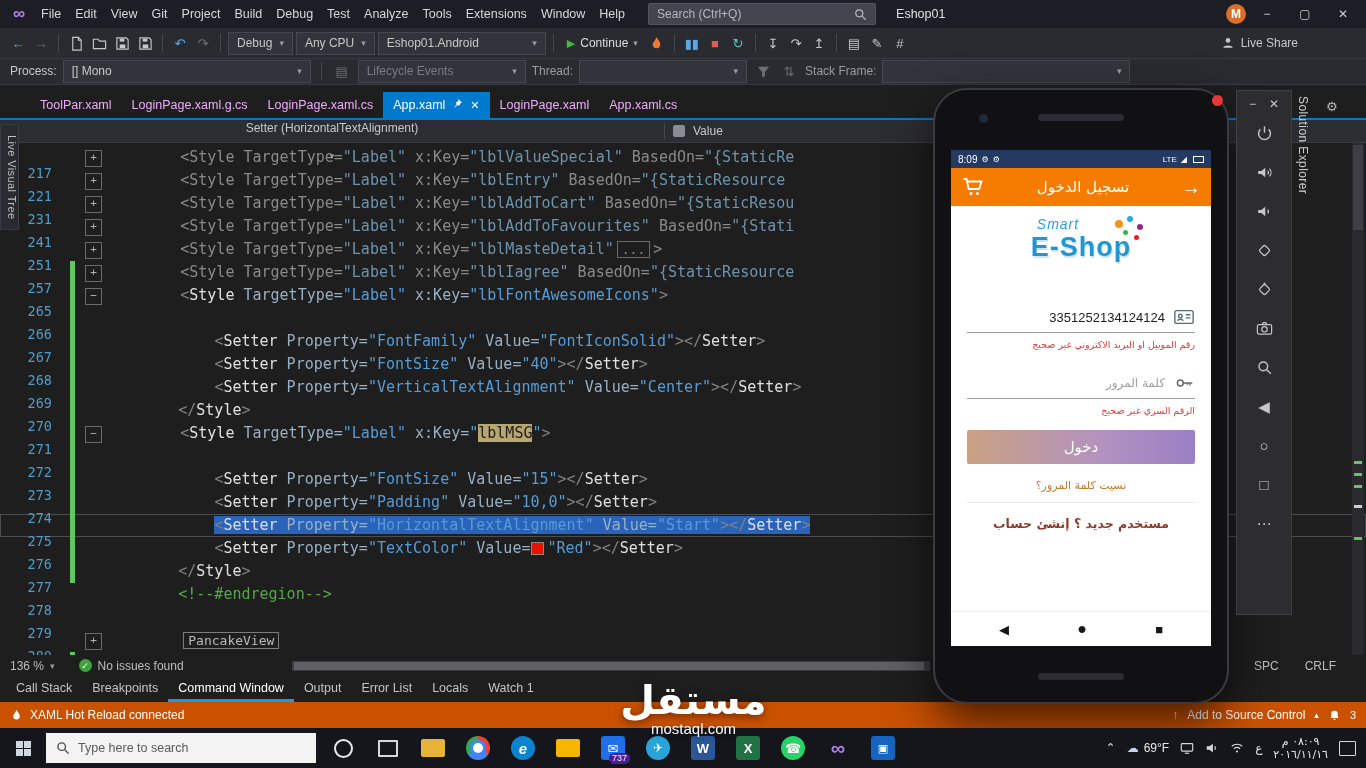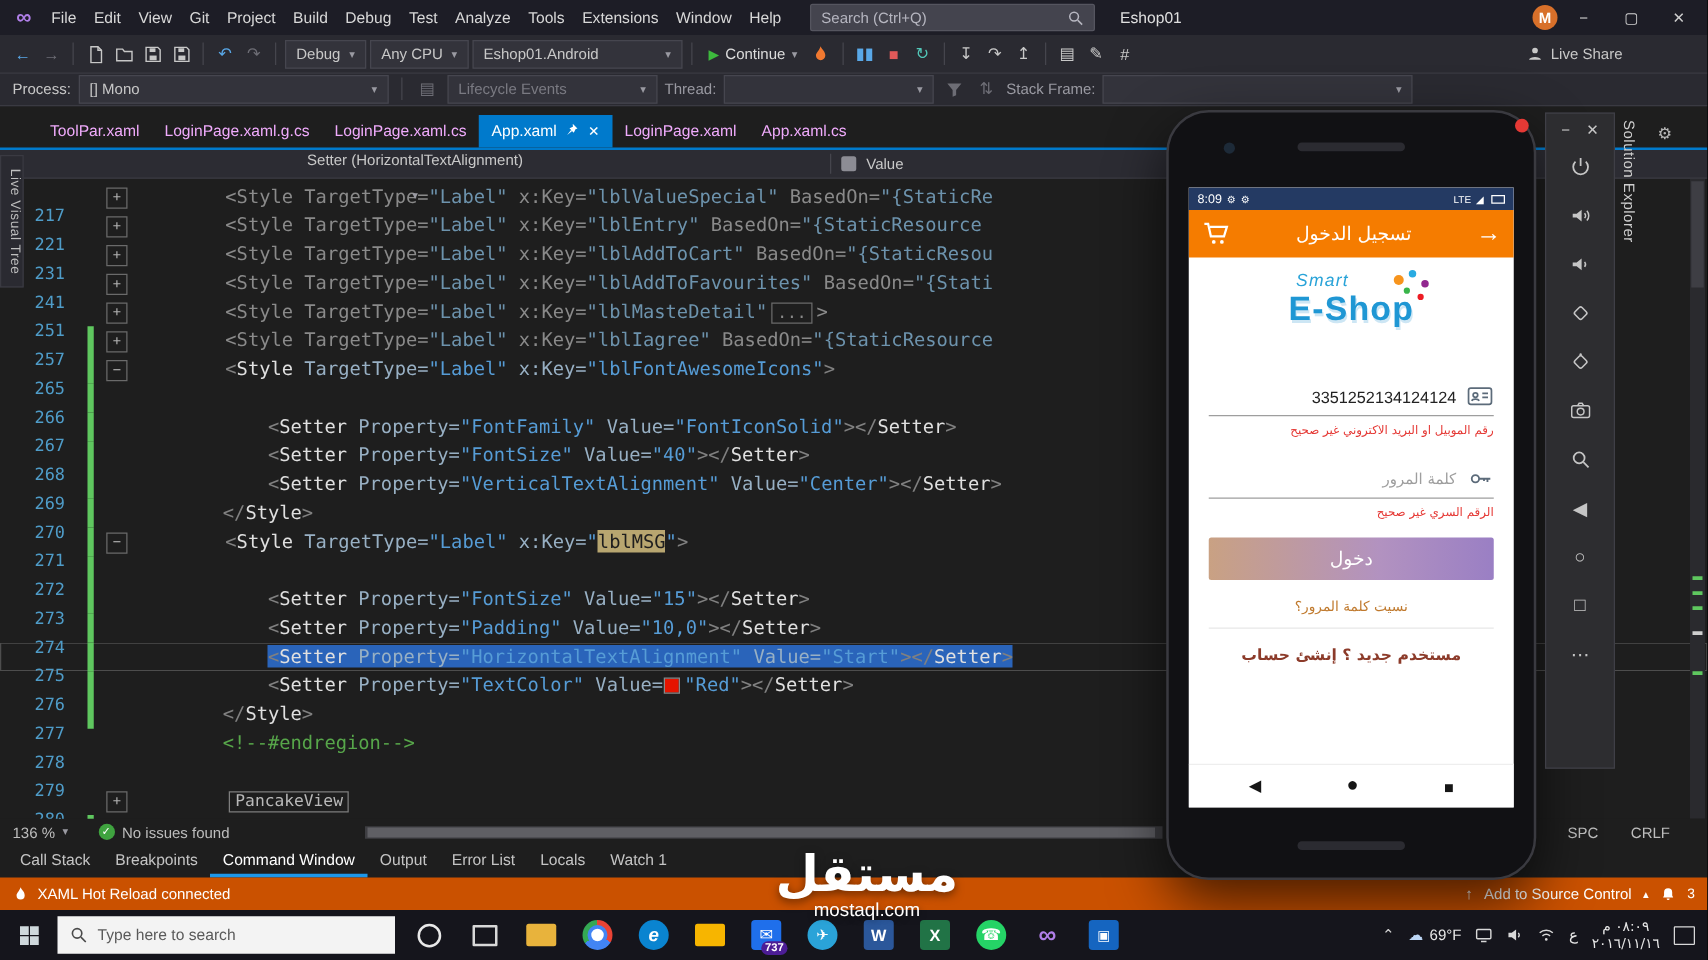--- a/index.html
+++ b/index.html
@@ -116,21 +116,21 @@
   .tbi.chrome::after{content:"";position:absolute;width:10px;height:10px;border-radius:50%;background:#fff;border:3px solid #4285f4;}
   .tbi.edge{border-radius:50%;background:#0a84d0;font-size:15px;font-style:italic;}
   .tbi.folder{background:#f7b500;width:24px;height:18px;border-radius:2px;}
   .tbi.mail{background:#1f6feb;}
   .tbi.telegram{border-radius:50%;background:#2aa3d8;font-size:12px;}
   .tbi.word{background:#2b579a;}
   .tbi.excel{background:#217346;}
   .tbi.whatsapp{border-radius:50%;background:#25d366;font-size:13px;}
   .tbi.visual-studio{background:transparent;color:#b07fe8;font-size:20px;}
   .tbi.photos{background:#1565c0;font-size:11px;}
-  .badge{position:absolute;right:2px;bottom:4px;background:#4c1d95;color:#fff;font-size:9px;font-weight:bold;padding:0 3px;border-radius:6px;line-height:11px;}
+  .badge{position:absolute;right:2px;bottom:4px;background:#4c1d95;color:#fff;font-size:9px;font-weight:normal;padding:0 3px;border-radius:6px;line-height:11px;}
   .tray{margin-left:auto;display:flex;align-items:center;gap:11px;padding-right:10px;color:#e8e8e8;font-size:12px;}
   .trayico{color:#d8d8d8;font-size:12px;}
   .weather{display:flex;align-items:center;gap:5px;}
   .clockblk{text-align:center;font-size:11px;line-height:13px;}
   .actioncenter{width:15px;height:13px;border:1.5px solid #d8d8d8;border-radius:1px;}
 
   
   .left-tab{position:absolute;left:0;top:124px;width:17px;padding:10px 0;background:#2a2a31;border:1px solid #3a3a42;color:#bfbfbf;font-size:11px;writing-mode:vertical-rl;text-align:center;letter-spacing:.4px;z-index:27;}
   .right-tab{position:absolute;left:1296px;top:96px;color:#cfcfcf;font-size:12px;writing-mode:vertical-rl;letter-spacing:.4px;z-index:27;}
   .corner-gear{position:absolute;left:1326px;top:99px;color:#b8b8b8;font-size:13px;z-index:27;}

